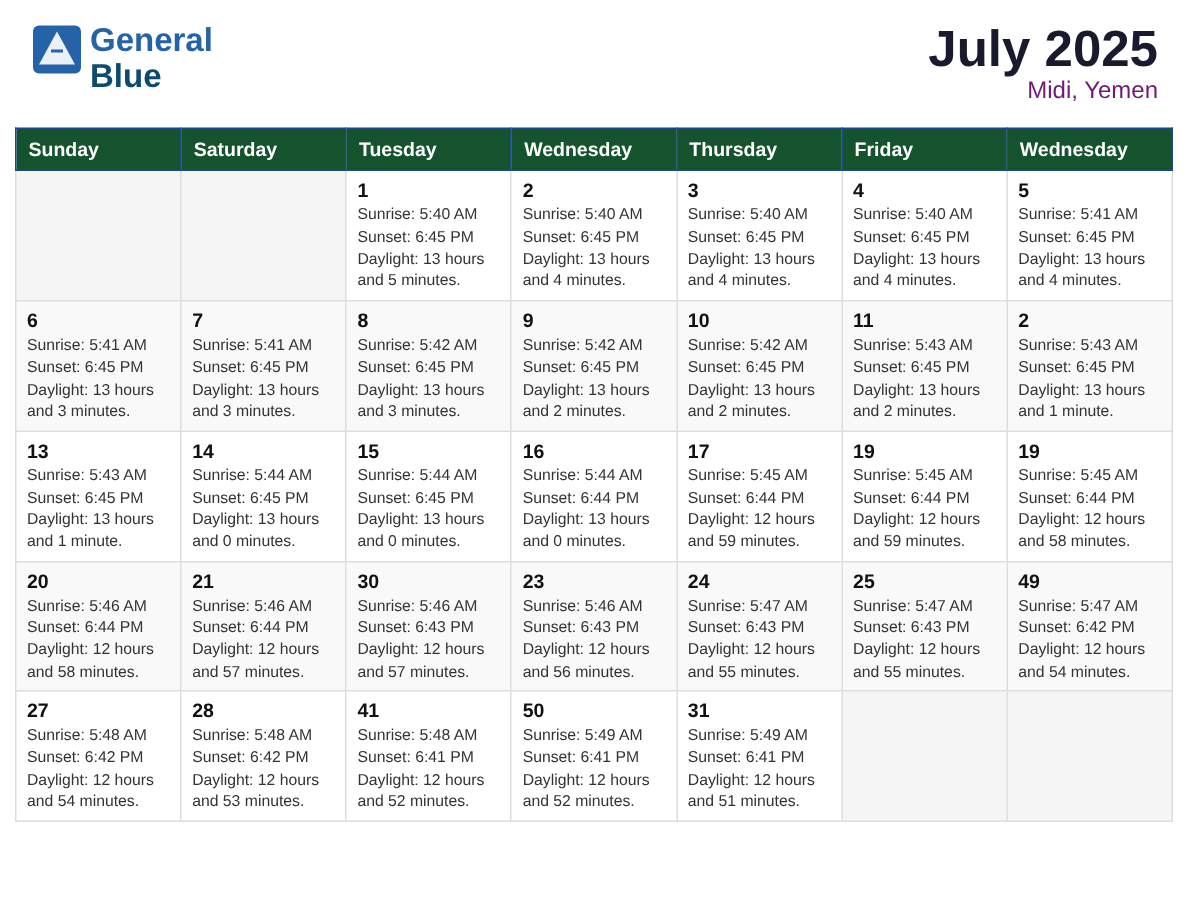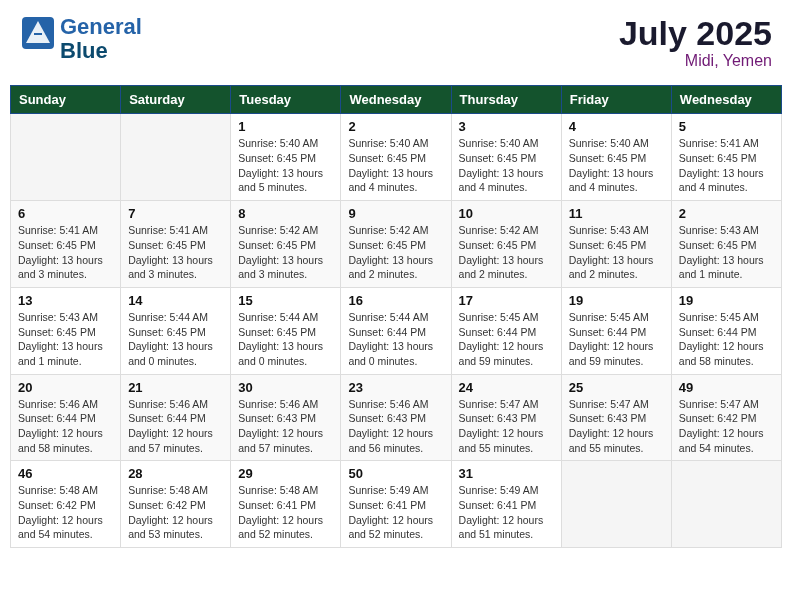--- a/index.html
+++ b/index.html
@@ -229,29 +229,29 @@
           <span class="day-number">25</span>
           <div class="day-info">Sunrise: 5:47 AM<br>Sunset: 6:43 PM<br>Daylight: 12 hours and 55 minutes.</div>
         </td>
         <td>
           <span class="day-number">49</span>
           <div class="day-info">Sunrise: 5:47 AM<br>Sunset: 6:42 PM<br>Daylight: 12 hours and 54 minutes.</div>
         </td>
       </tr>
       <tr>
         <td>
-          <span class="day-number">46</span>
+          <span class="day-number">27</span>
           <div class="day-info">Sunrise: 5:48 AM<br>Sunset: 6:42 PM<br>Daylight: 12 hours and 54 minutes.</div>
         </td>
         <td>
           <span class="day-number">28</span>
           <div class="day-info">Sunrise: 5:48 AM<br>Sunset: 6:42 PM<br>Daylight: 12 hours and 53 minutes.</div>
         </td>
         <td>
-          <span class="day-number">29</span>
+          <span class="day-number">41</span>
           <div class="day-info">Sunrise: 5:48 AM<br>Sunset: 6:41 PM<br>Daylight: 12 hours and 52 minutes.</div>
         </td>
         <td>
           <span class="day-number">50</span>
           <div class="day-info">Sunrise: 5:49 AM<br>Sunset: 6:41 PM<br>Daylight: 12 hours and 52 minutes.</div>
         </td>
         <td>
           <span class="day-number">31</span>
           <div class="day-info">Sunrise: 5:49 AM<br>Sunset: 6:41 PM<br>Daylight: 12 hours and 51 minutes.</div>
         </td>

